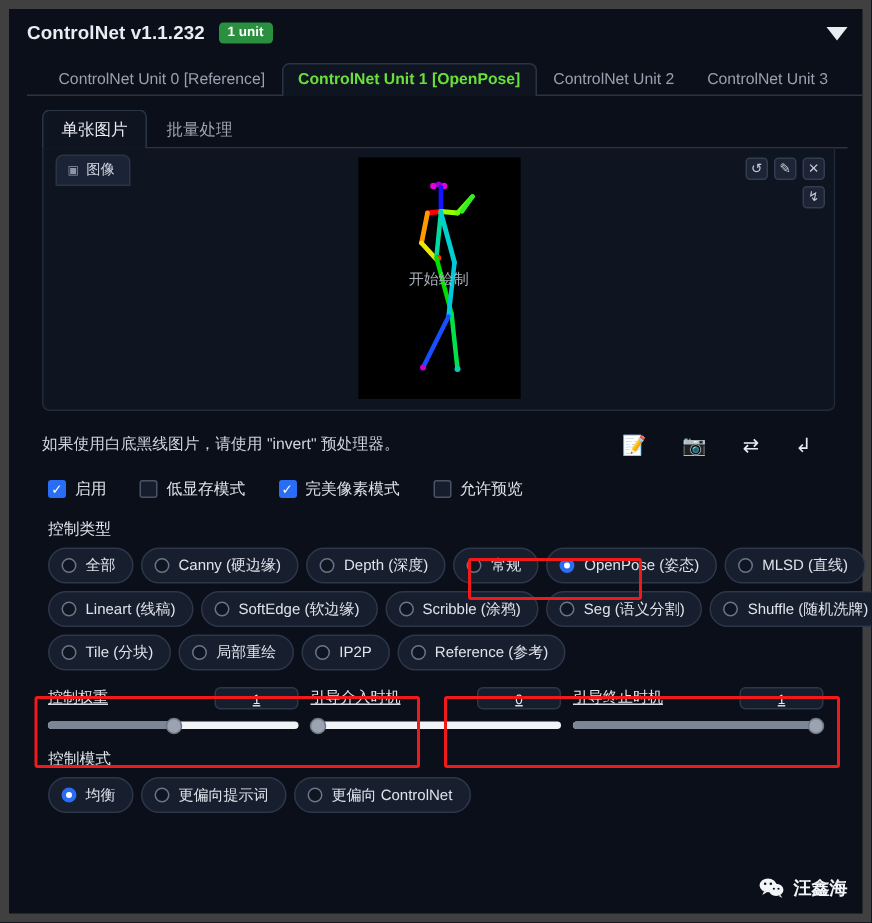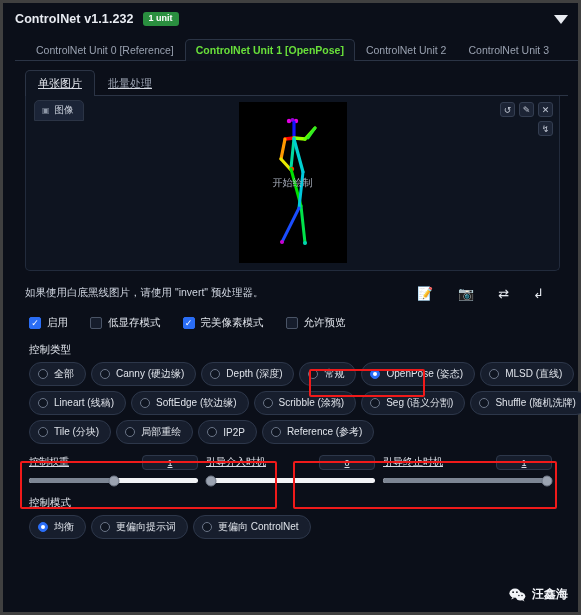--- a/index.html
+++ b/index.html
@@ -8,21 +8,21 @@
     width: 581px; height: 615px;
     background: #0b0f19;
     font-family: "Liberation Sans", "DejaVu Sans", sans-serif;
     color: #d7dbe3;
     overflow: hidden;
   }
   #app {
     position: relative;
     width: 581px; height: 615px;
     background: #0b0f19;
-    border: 3px solid #404040;
+    border: 6px solid #404040;
   }
 
   
   .header {
     display: flex; align-items: center;
     height: 32px; padding: 0 10px 0 12px;
   }
   .app-title {
     font-size: 12.5px; font-weight: 700; color: #e9ecf2;
     letter-spacing: .1px;
@@ -70,21 +70,20 @@
   .panel {
     margin: 0 10px 0 14px;
     padding: 8px 0 0 0;
   }
 
   
   .sub-tabs {
     display: flex; align-items: flex-start;
     margin-left: 8px;
     border-bottom: 1px solid #2b3445;
-    text-decoration: underline;
   }
   .sub-tab {
     font-size: 11px; color: #9aa2b1;
     padding: 5px 12px 5px;
     border: 1px solid transparent; border-bottom: none;
     border-radius: 5px 5px 0 0;
     cursor: pointer;
     position: relative; top: 1px;
   }
   .sub-tab.active {
@@ -277,21 +276,21 @@
   .track .knob {
     position: absolute; top: 50%; transform: translate(-50%, -50%);
     width: 11px; height: 11px; border-radius: 50%;
     background: #9ba3b1; border: 1px solid #6e7685;
     cursor: pointer;
   }
 
   
   .watermark {
     position: absolute; right: 10px; bottom: 8px;
-    display: flex; align-items: flex-start; gap: 6px;
+    display: flex; align-items: center; gap: 6px;
   }
   .wechat-ic {
     width: 18px; height: 18px;
     display: flex; align-items: center; justify-content: center;
     color: #f2f4f8; font-size: 14px;
   }
   .wm-text { font-size: 12px; color: #f2f4f8; font-weight: 600; }
 </style>
 </head>
 <body>

